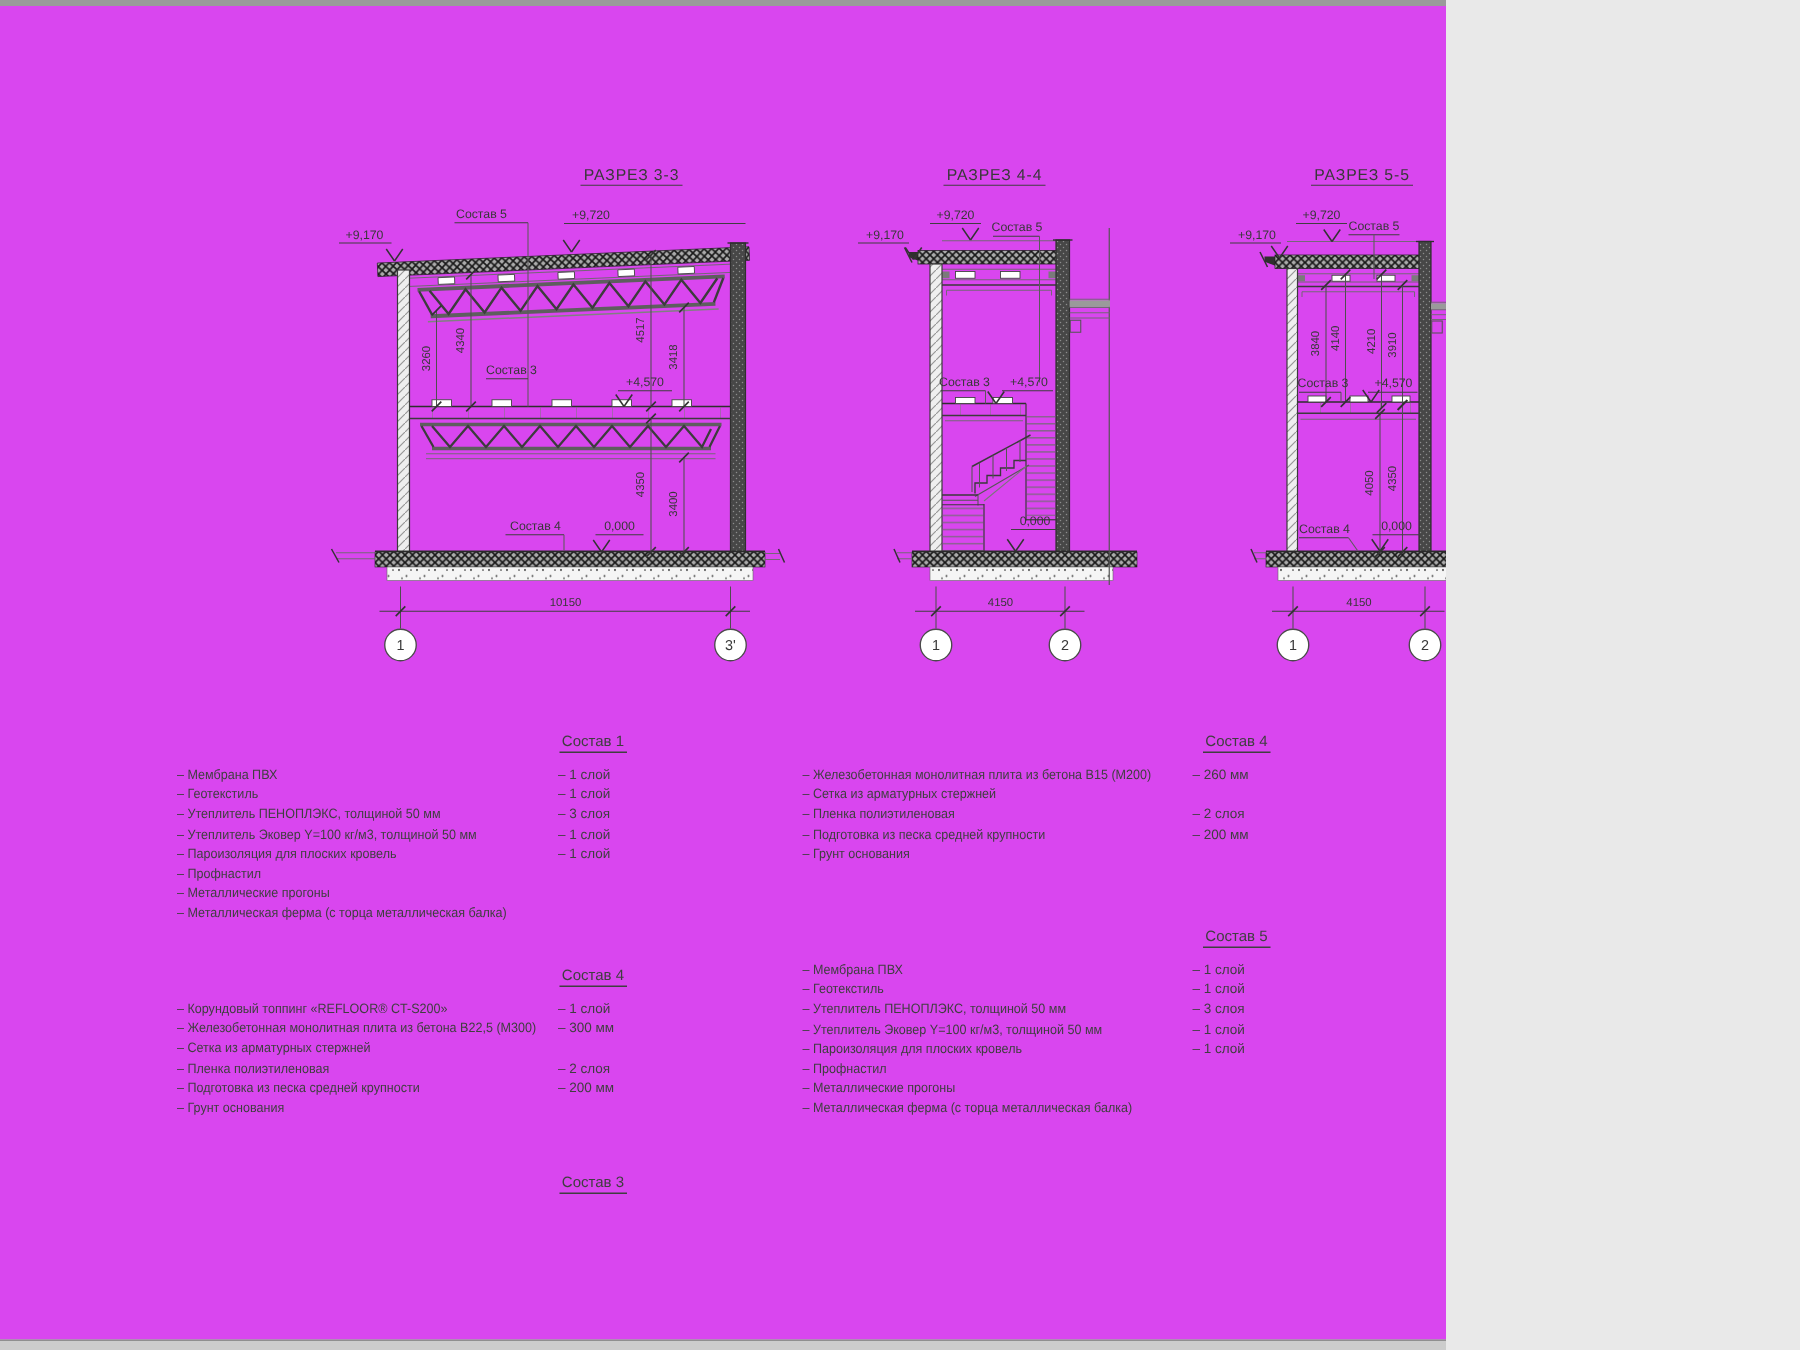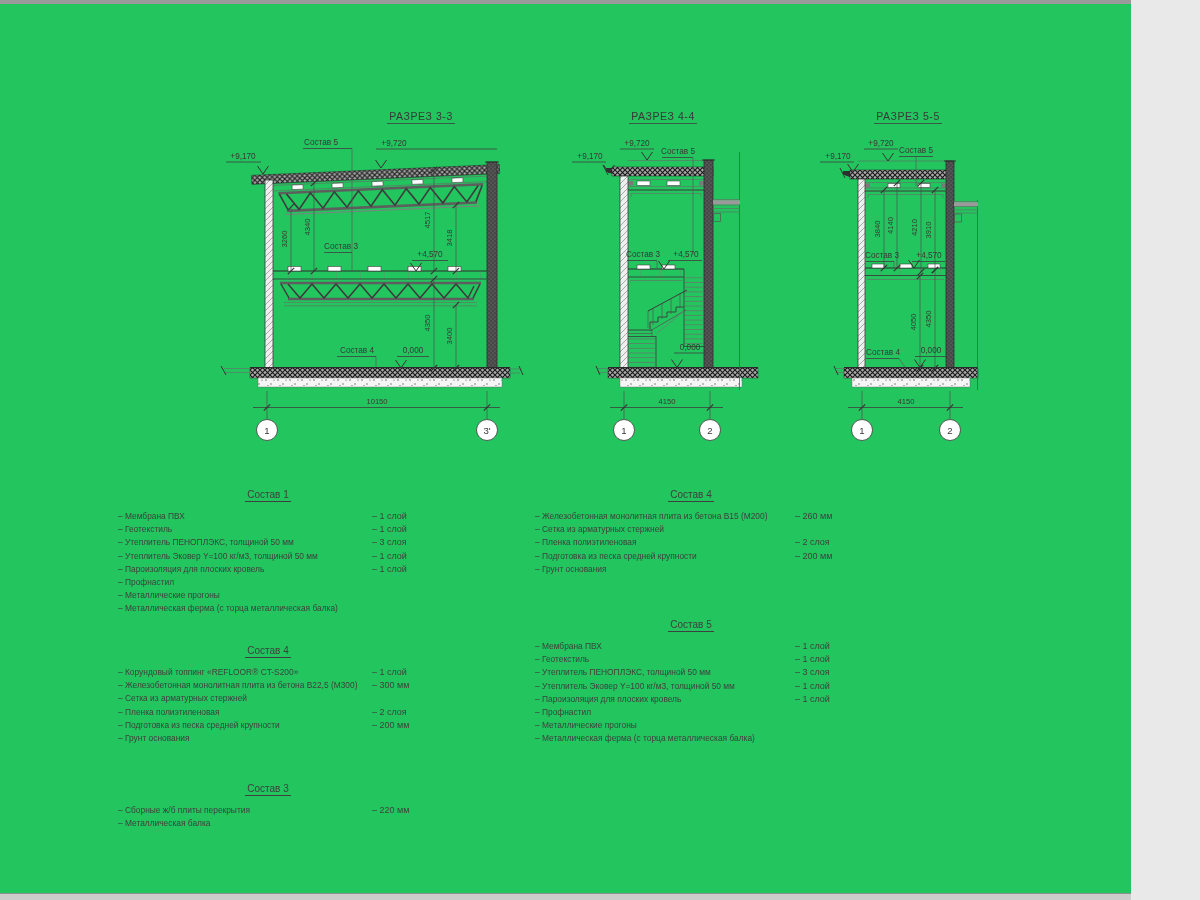--- a/index.html
+++ b/index.html
@@ -1,33 +1,33 @@
 <!DOCTYPE html>
 <html><head>
 <meta charset="utf-8">
 <style>
   html,body{margin:0;padding:0;background:#e9e9e9;}
-  .sheet{position:relative;width:1131px;height:900px;background:#22c55e;overflow:hidden;
+  .sheet{position:relative;width:964px;height:900px;background:#d946ef;overflow:hidden;
          font-family:"Liberation Sans",sans-serif;}
   .bar-top{position:absolute;left:0;top:0;width:1200px;height:4px;background:#9a9a9a;}
   .bar-bottom{position:absolute;left:0;top:893px;width:1200px;height:7px;background:#cccccc;border-top:1px solid #8f8f8f;}
   svg{position:absolute;left:0;top:0;}
   svg text{fill:#383838;font-family:"Liberation Sans",sans-serif;}
   .t-title{font-size:10.5px;letter-spacing:.6px;}
   .t-dim{font-size:7.6px;}
   .t-lbl{font-size:8.2px;}
   .t-elev{font-size:8.2px;}
   .t-grid{font-size:9.6px;}
   .uln{stroke:#3f3f3f;stroke-width:.8;}
   .dln{stroke:#4f4f4f;stroke-width:.7;}
   .ldr{stroke:#5a5a5a;stroke-width:.7;}
   .ol{stroke:#2e2e2e;fill:none;}
   .thin{stroke:#6a6a6a;stroke-width:.6;fill:none;}
   .spec{position:absolute;font-size:9px;color:#3f3f3f;}
-  .spec-title{text-align:center;margin-bottom:11px;font-size:10px;}
+  .spec-title{text-align:right;margin-bottom:11px;font-size:10px;}
   .spec-title span{border-bottom:1px solid #3f3f3f;padding:0 2px 1px 2px;}
   .row{position:relative;height:13.2px;white-space:nowrap;}
   .nm{position:absolute;left:0;transform:scaleX(.93);transform-origin:left center;display:inline-block;}
   .q{position:absolute;left:254px;}
   .spec.right .q{left:260px;}
 </style>
 </head>
 <body>
 
 <div class="sheet">
@@ -496,30 +496,20 @@
           <span class="q">– 200 мм</span>
         </div>
         <div class="row">
           <span class="nm">– Грунт основания</span>
           <span class="q"></span>
         </div>
       </div>
   </div>
   <div class="spec" style="left:118px;top:783px;width:300px">
     <div class="spec-title"><span>Состав 3</span></div>
-    <div>
-        <div class="row">
-          <span class="nm">– Сборные ж/б плиты перекрытия</span>
-          <span class="q">– 220 мм</span>
-        </div>
-        <div class="row">
-          <span class="nm">– Металлическая балка</span>
-          <span class="q"></span>
-        </div>
-      </div>
   </div>
   <div class="spec right" style="left:535px;top:489px;width:312px">
     <div class="spec-title"><span>Состав 4</span></div>
     <div>
         <div class="row">
           <span class="nm">– Железобетонная  монолитная плита из бетона В15 (М200)</span>
           <span class="q">– 260 мм</span>
         </div>
         <div class="row">
           <span class="nm">– Сетка из арматурных стержней</span>

